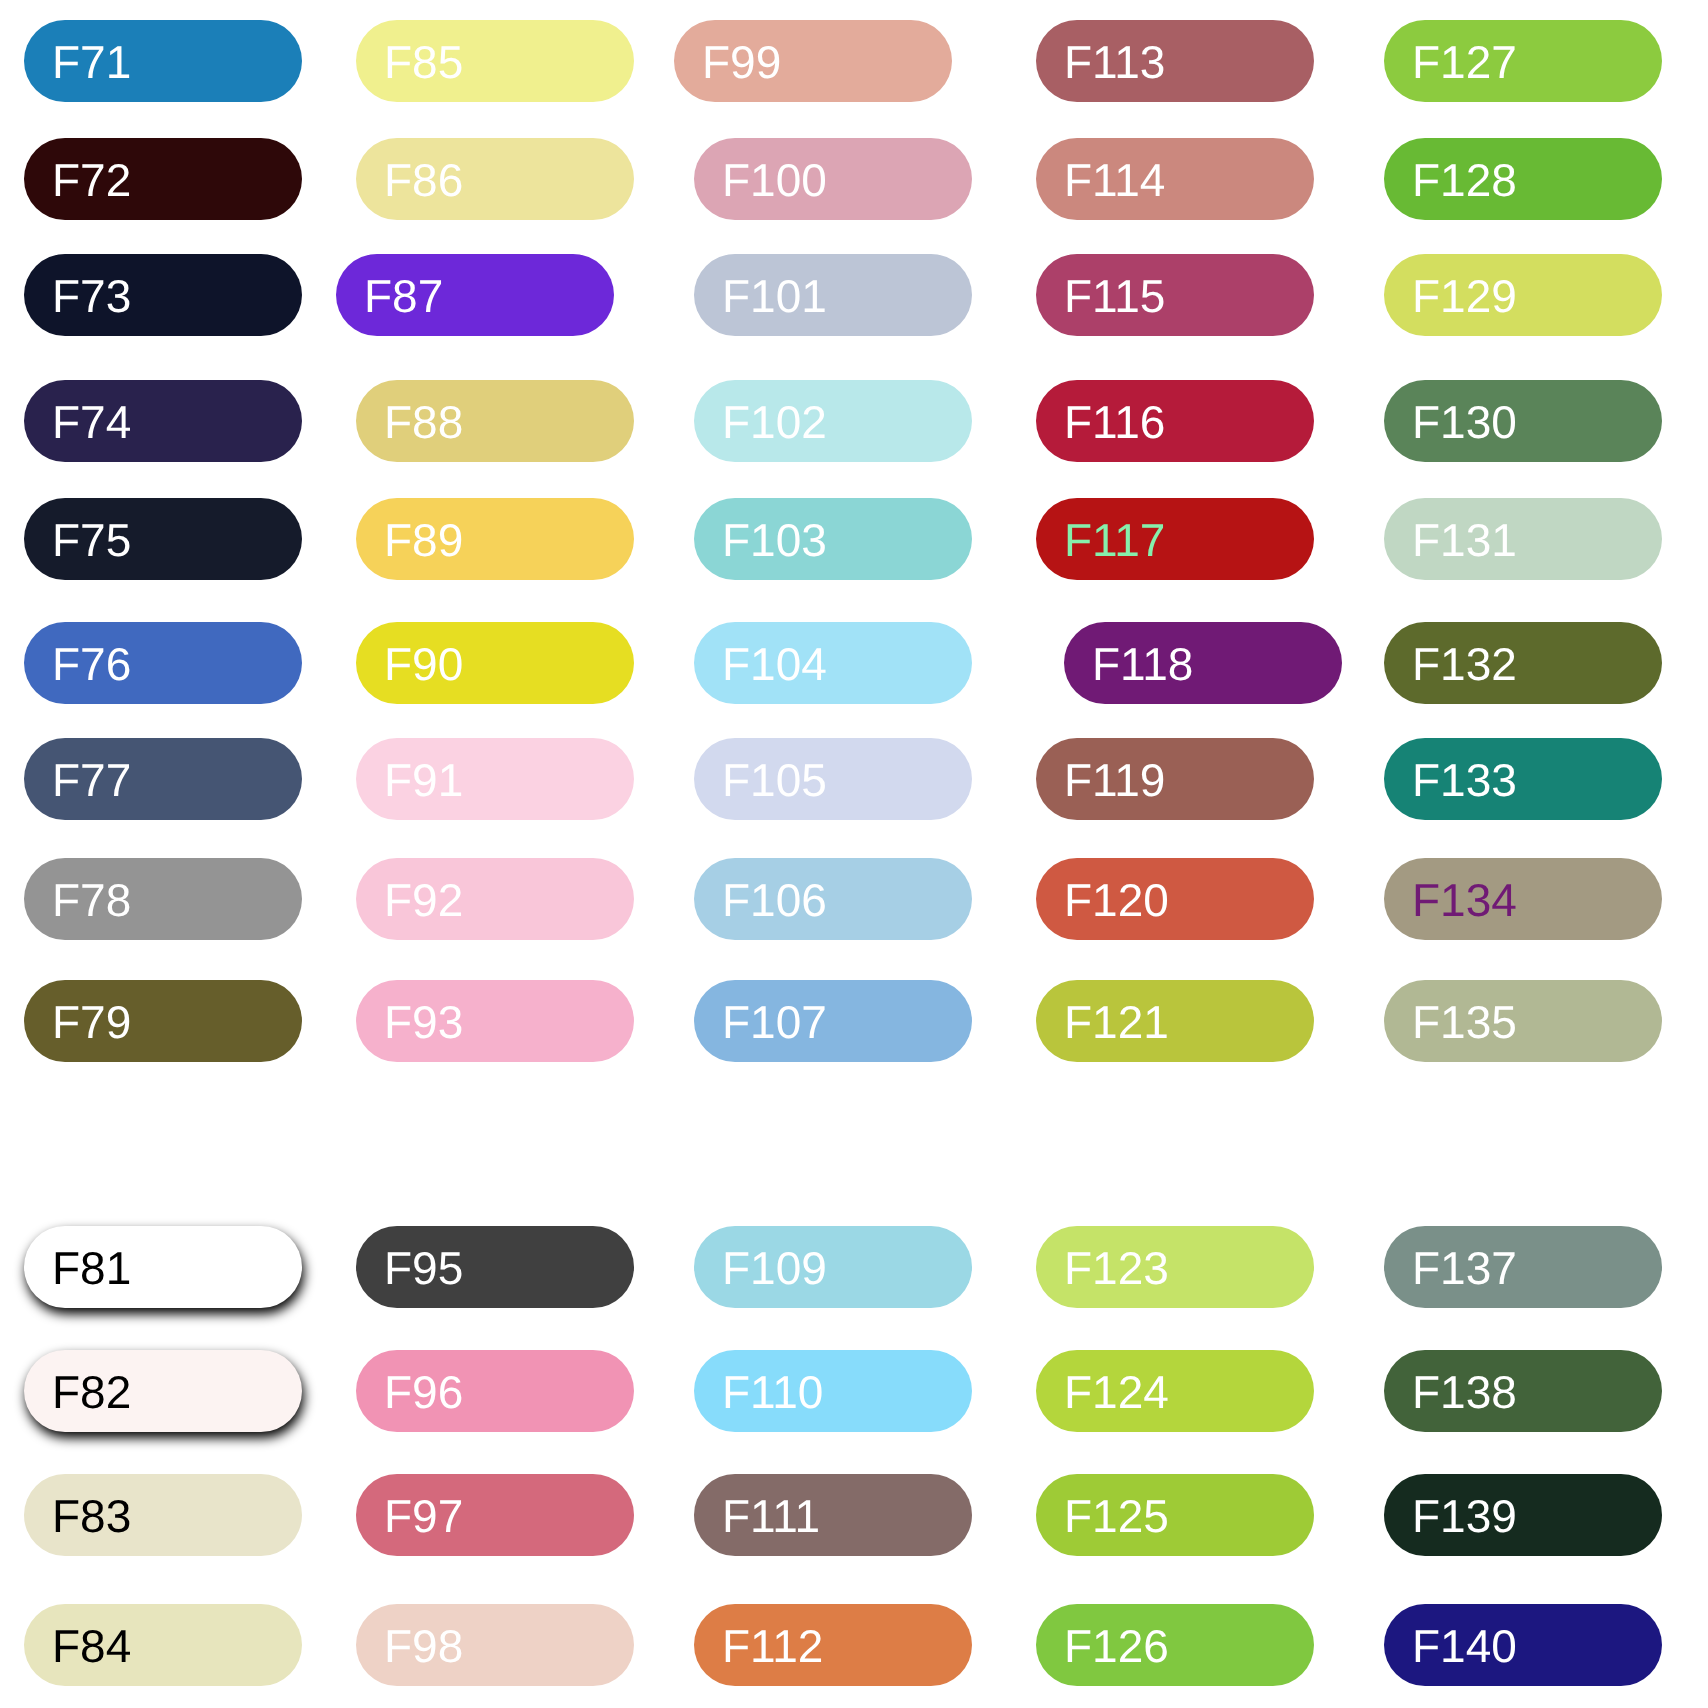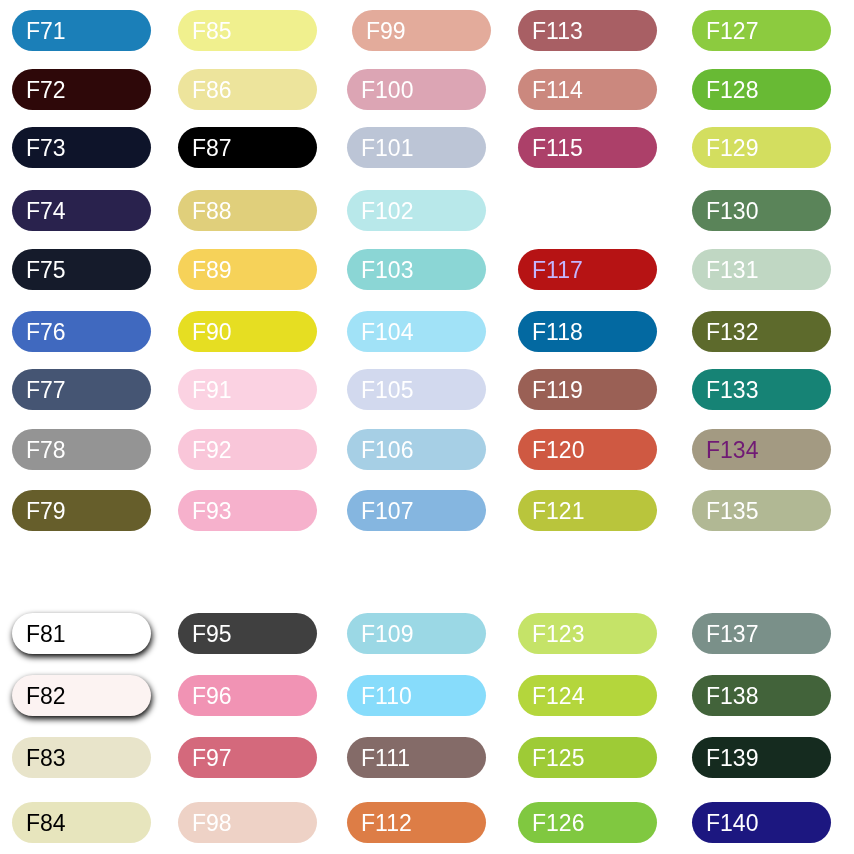--- a/index.html
+++ b/index.html
@@ -32,21 +32,21 @@
 <body>
 
 <div id="grid">
     <div class="swatch-row" style="top: 10px;">
       <div class="swatch" style="left: 12px; background: rgb(27, 127, 184);">
         <span class="swatch-label" style="color: rgb(255, 255, 255);">F71</span>
       </div>
       <div class="swatch" style="left: 178px; background: rgb(240, 240, 142);">
         <span class="swatch-label" style="color: rgb(255, 255, 255);">F85</span>
       </div>
-      <div class="swatch" style="left: 352px; background: rgb(227, 171, 155);">
+      <div class="swatch" style="left: 337px; background: rgb(227, 171, 155);">
         <span class="swatch-label" style="color: rgb(255, 255, 255);">F99</span>
       </div>
       <div class="swatch" style="left: 518px; background: rgb(168, 95, 100);">
         <span class="swatch-label" style="color: rgb(255, 255, 255);">F113</span>
       </div>
       <div class="swatch" style="left: 692px; background: rgb(140, 203, 63);">
         <span class="swatch-label" style="color: rgb(255, 255, 255);">F127</span>
       </div>
     </div>
     <div class="swatch-row" style="top: 69px;">
@@ -63,21 +63,21 @@
         <span class="swatch-label" style="color: rgb(255, 255, 255);">F114</span>
       </div>
       <div class="swatch" style="left: 692px; background: rgb(104, 186, 52);">
         <span class="swatch-label" style="color: rgb(255, 255, 255);">F128</span>
       </div>
     </div>
     <div class="swatch-row" style="top: 127px;">
       <div class="swatch" style="left: 12px; background: rgb(14, 20, 42);">
         <span class="swatch-label" style="color: rgb(255, 255, 255);">F73</span>
       </div>
-      <div class="swatch" style="left: 178px; background: #000000;">
+      <div class="swatch" style="left: 168px; background: #6d28d9;">
         <span class="swatch-label" style="color: rgb(255, 255, 255);">F87</span>
       </div>
       <div class="swatch" style="left: 347px; background: rgb(188, 197, 214);">
         <span class="swatch-label" style="color: rgb(255, 255, 255);">F101</span>
       </div>
       <div class="swatch" style="left: 518px; background: rgb(172, 64, 105);">
         <span class="swatch-label" style="color: rgb(255, 255, 255);">F115</span>
       </div>
       <div class="swatch" style="left: 692px; background: rgb(211, 222, 95);">
         <span class="swatch-label" style="color: rgb(255, 255, 255);">F129</span>
@@ -86,52 +86,55 @@
     <div class="swatch-row" style="top: 190px;">
       <div class="swatch" style="left: 12px; background: rgb(41, 34, 77);">
         <span class="swatch-label" style="color: rgb(255, 255, 255);">F74</span>
       </div>
       <div class="swatch" style="left: 178px; background: rgb(224, 207, 123);">
         <span class="swatch-label" style="color: rgb(255, 255, 255);">F88</span>
       </div>
       <div class="swatch" style="left: 347px; background: rgb(184, 232, 234);">
         <span class="swatch-label" style="color: rgb(255, 255, 255);">F102</span>
       </div>
+      <div class="swatch" style="left: 518px; background: rgb(181, 27, 58);">
+        <span class="swatch-label" style="color: rgb(255, 255, 255);">F116</span>
+      </div>
       <div class="swatch" style="left: 692px; background: rgb(90, 132, 89);">
         <span class="swatch-label" style="color: rgb(255, 255, 255);">F130</span>
       </div>
     </div>
     <div class="swatch-row" style="top: 249px; padding-left: 44px;">
       <div class="swatch" style="left: 12px; background: rgb(21, 27, 43);">
         <span class="swatch-label" style="color: rgb(255, 255, 255);">F75</span>
       </div>
       <div class="swatch" style="left: 178px; background: rgb(246, 210, 89);">
         <span class="swatch-label" style="color: rgb(255, 255, 255);">F89</span>
       </div>
       <div class="swatch" style="left: 347px; background: rgb(139, 214, 213);">
         <span class="swatch-label" style="color: rgb(255, 255, 255);">F103</span>
       </div>
       <div class="swatch" style="left: 518px; background: rgb(182, 19, 20);">
-        <span class="swatch-label" style="color: #c4b5fd; text-align: center;">F117</span>
+        <span class="swatch-label" style="color: #86efac; text-align: center;">F117</span>
       </div>
       <div class="swatch" style="left: 692px; background: rgb(192, 215, 195);">
         <span class="swatch-label" style="color: rgb(255, 255, 255);">F131</span>
       </div>
     </div>
     <div class="swatch-row" style="top: 311px;">
       <div class="swatch" style="left: 12px; background: rgb(64, 105, 191);">
         <span class="swatch-label" style="color: rgb(255, 255, 255);">F76</span>
       </div>
       <div class="swatch" style="left: 178px; background: rgb(230, 222, 34);">
         <span class="swatch-label" style="color: rgb(255, 255, 255);">F90</span>
       </div>
       <div class="swatch" style="left: 347px; background: rgb(161, 226, 247);">
         <span class="swatch-label" style="color: rgb(255, 255, 255);">F104</span>
       </div>
-      <div class="swatch" style="left: 518px; background: #0369a1; text-align: center;">
+      <div class="swatch" style="left: 532px; background: #701a75; text-align: center;">
         <span class="swatch-label" style="color: rgb(255, 255, 255);">F118</span>
       </div>
       <div class="swatch" style="left: 692px; background: rgb(93, 106, 44);">
         <span class="swatch-label" style="color: rgb(255, 255, 255);">F132</span>
       </div>
     </div>
     <div class="swatch-row" style="top: 369px;">
       <div class="swatch" style="left: 12px; background: rgb(69, 85, 115);">
         <span class="swatch-label" style="color: rgb(255, 255, 255);">F77</span>
       </div>

